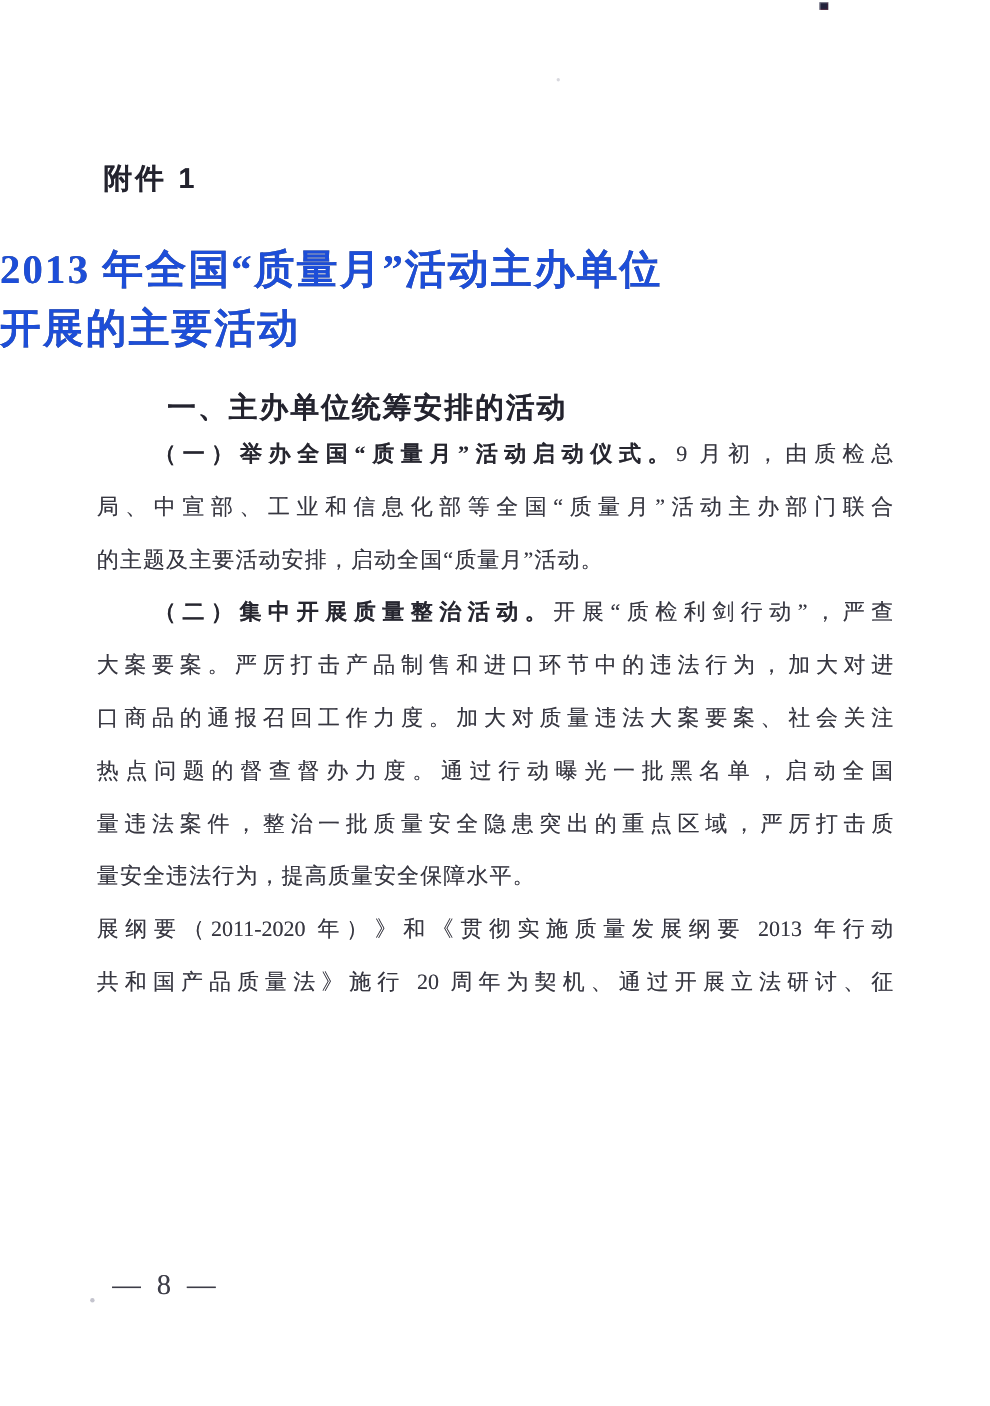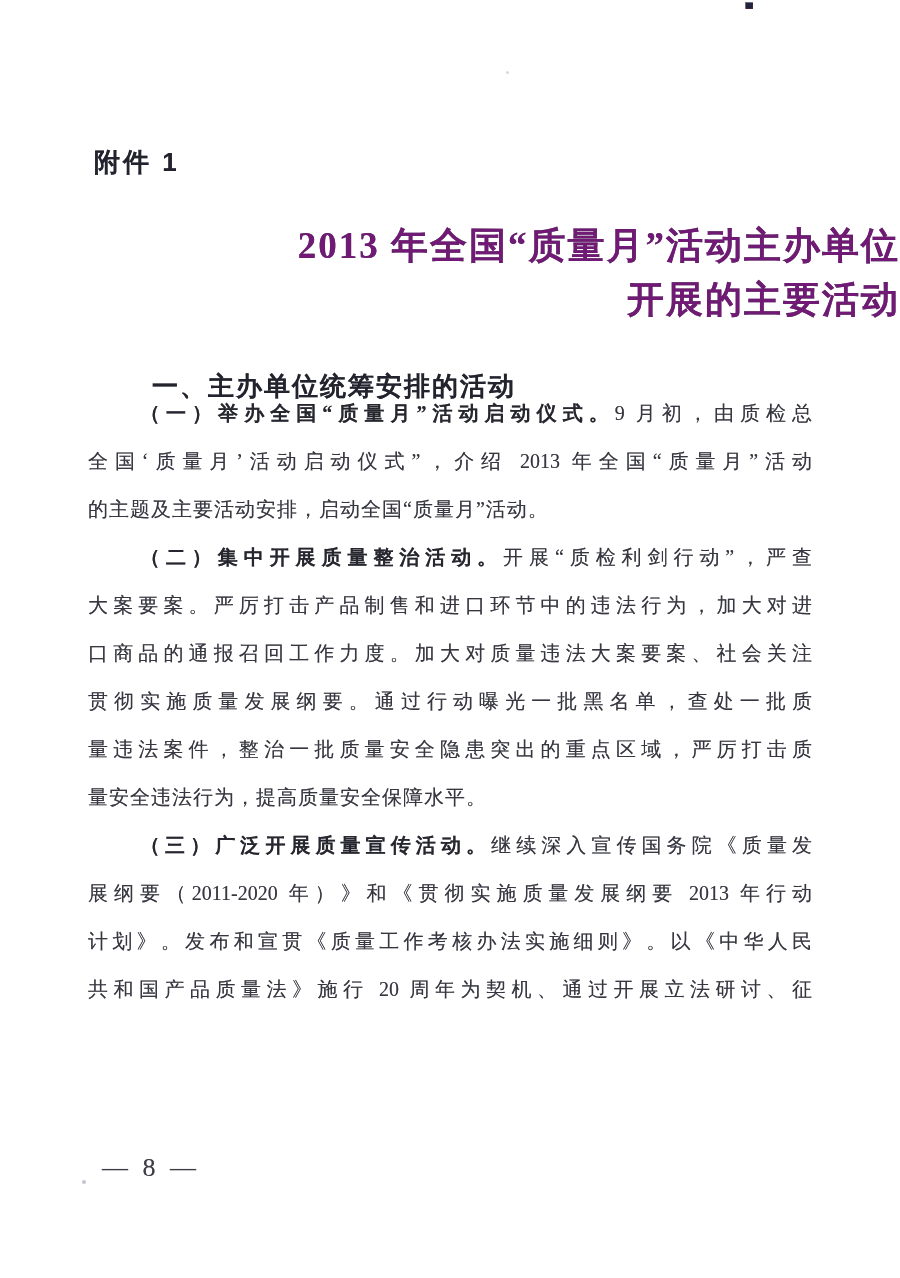--- a/index.html
+++ b/index.html
@@ -25,32 +25,32 @@
     font-size: 26px;
     color: #23232e;
     letter-spacing: 3px;
     text-shadow: 0 0 0.5px rgba(35,35,46,0.6);
   }
   .doc-title {
     position: absolute;
     left: 0;
     right: 0;
     top: 219px;
-    text-align: right;
+    text-align: left;
     font-weight: 700;
     font-size: 37px;
     line-height: 54px;
-    color: #701a75;
+    color: #1d4ed8;
     letter-spacing: 2px;
     text-shadow: 0 0 0.6px rgba(22,22,28,0.7);
   }
   .section-heading {
     position: absolute;
     left: 152px;
-    top: 369px;
+    top: 353px;
     font-family: "Liberation Sans", sans-serif;
     font-weight: 700;
     font-size: 26px;
     color: #23232e;
     letter-spacing: 2px;
     text-shadow: 0 0 0.5px rgba(35,35,46,0.6);
   }
   .body-text {
     position: absolute;
     left: 88px;
@@ -130,29 +130,27 @@
 
   <div class="doc-title">
     <div>2013 年全国“质量月”活动主办单位</div>
     <div>开展的主要活动</div>
   </div>
 
   <div class="section-heading">一、主办单位统筹安排的活动</div>
 
   <div class="body-text">
       <div class="line stretch indent"><span class="lead">（一）举办全国“质量月”活动启动仪式。</span><span>9 月初，由质检总</span></div>
-      <div class="line stretch"><span>全国‘质量月’活动启动仪式”，介绍 2013 年全国“质量月”活动</span></div>
+      <div class="line stretch"><span>局、中宣部、工业和信息化部等全国“质量月”活动主办部门联合</span></div>
       <div class="line plain"><span>的主题及主要活动安排，启动全国“质量月”活动。</span></div>
       <div class="line stretch indent"><span class="lead">（二）集中开展质量整治活动。</span><span>开展“质检利剑行动”，严查</span></div>
       <div class="line stretch"><span>大案要案。严厉打击产品制售和进口环节中的违法行为，加大对进</span></div>
       <div class="line stretch"><span>口商品的通报召回工作力度。加大对质量违法大案要案、社会关注</span></div>
-      <div class="line stretch"><span>贯彻实施质量发展纲要。通过行动曝光一批黑名单，查处一批质</span></div>
+      <div class="line stretch"><span>热点问题的督查督办力度。通过行动曝光一批黑名单，启动全国</span></div>
       <div class="line stretch"><span>量违法案件，整治一批质量安全隐患突出的重点区域，严厉打击质</span></div>
       <div class="line plain"><span>量安全违法行为，提高质量安全保障水平。</span></div>
-      <div class="line stretch indent"><span class="lead">（三）广泛开展质量宣传活动。</span><span>继续深入宣传国务院《质量发</span></div>
       <div class="line stretch"><span>展纲要（2011-2020 年）》和《贯彻实施质量发展纲要 2013 年行动</span></div>
-      <div class="line stretch"><span>计划》。发布和宣贯《质量工作考核办法实施细则》。以《中华人民</span></div>
       <div class="line stretch"><span>共和国产品质量法》施行 20 周年为契机、通过开展立法研讨、征</span></div>
     </div>
 
   <div class="page-number">— 8 —</div>
 
 </div>
 
 </body></html>

